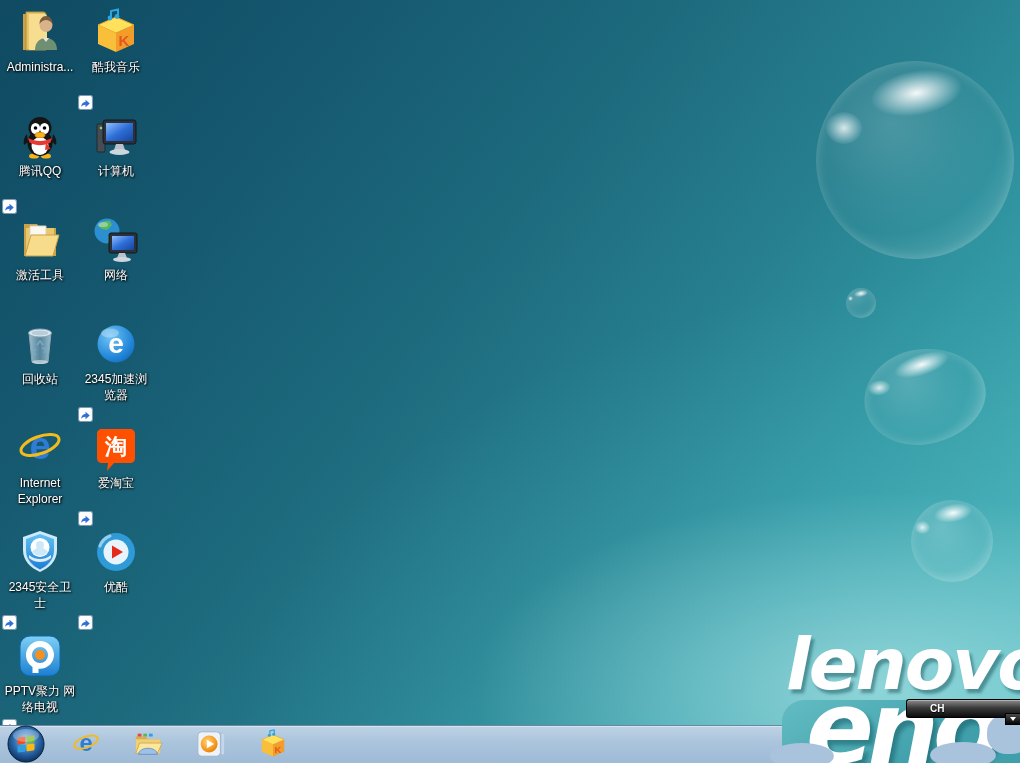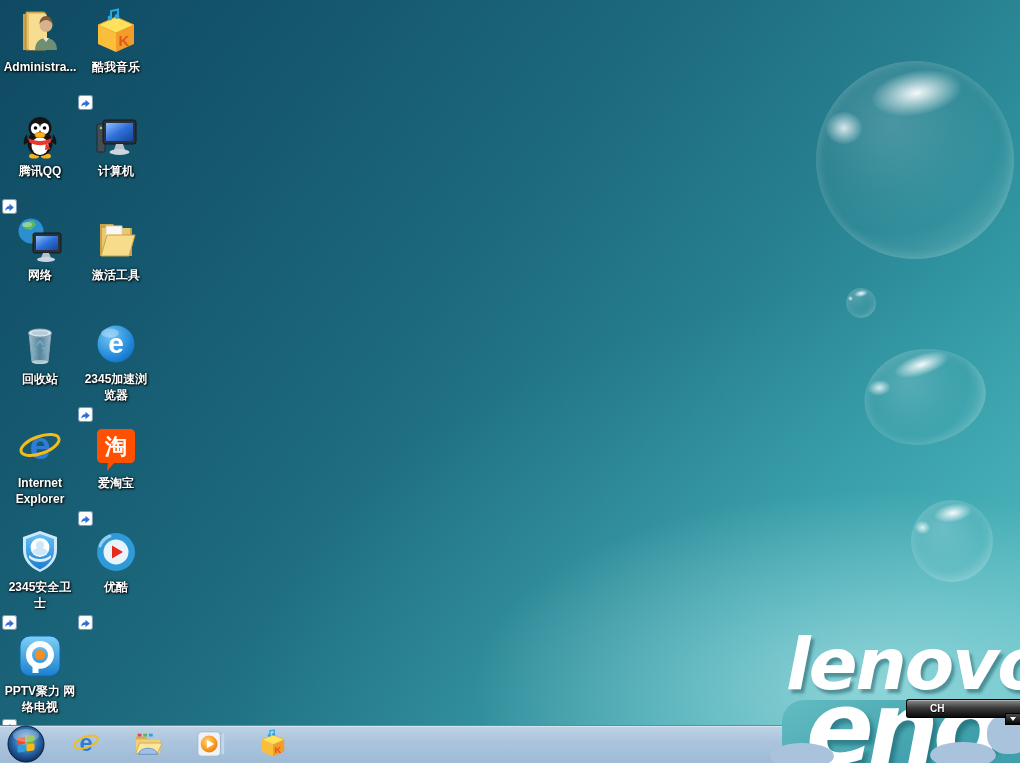--- a/index.html
+++ b/index.html
@@ -26,21 +26,21 @@
     text-shadow:3px 4px 3px rgba(10,70,80,.45);white-space:nowrap;}
   
   #icon-grid{position:absolute;left:2px;top:6px;display:grid;grid-template-columns:76px 76px;grid-auto-rows:104px;width:152px;z-index:2;}
   .tile{position:relative;width:76px;display:flex;flex-direction:column;align-items:center;cursor:default;}
   .ic{position:relative;width:48px;height:48px;margin-top:2px;}
   .ic>svg{width:100%;height:100%;display:block;}
   .shortcut{position:absolute;left:0;bottom:0;width:15px;height:15px;}
   .shortcut svg{width:100%;height:100%;display:block;}
   .lbl{margin-top:3px;font-size:12px;line-height:16px;color:#fff;text-align:center;
     text-shadow:1px 1px 2px #000, 0 0 3px rgba(0,0,0,.85);width:76px;}
-  .lbl span{display:block;font-weight:bold;}
+  .lbl span{display:block;}
   
   #taskbar{position:absolute;left:0;right:0;bottom:0;height:37px;z-index:5;
     background:linear-gradient(#bed2e4 0%,#aac4dd 45%,#9fbad5 100%);
     border-top:1px solid #6d87a0;box-shadow:inset 0 1px 0 #d6e3f0;}
   .tb-btn{position:absolute;top:3px;width:30px;height:30px;cursor:pointer;}
   .tb-btn svg{width:100%;height:100%;display:block;}
   #start-orb{position:absolute;left:7px;top:-1px;width:38px;height:38px;cursor:pointer;}
   #start-orb svg{width:100%;height:100%;display:block;}
   #tb-ie{left:71px;} #tb-exp{left:133px;} #tb-wmp{left:196px;} #tb-kuwo{left:258px;}
   
@@ -176,54 +176,54 @@
       </div>
       <div class="lbl">
           <span>计算机</span>
           <span></span>
         </div>
     </div>
 
     <div class="tile">
       <div class="ic">
         <svg viewBox="0 0 48 48">
+            <path d="M8 8h13l3 4h16v28H8z" fill="#caa24a"></path>
+            <path d="M10 12h28v26H10z" fill="#e9c76d"></path>
+            <path d="M14 10h16v26H14z" fill="#fbf8ef" stroke="#d8d2c0"></path>
+            <path d="M9 40l6-21h28l-6 21z" fill="#f6dc8b" stroke="#c9a145"></path>
+          </svg>
+      </div>
+      <div class="lbl">
+          <span>激活工具</span>
+          <span></span>
+        </div>
+    </div>
+
+    <div class="tile">
+      <div class="ic">
+        <svg viewBox="0 0 48 48">
             <defs>
               <linearGradient id="gscr2" x1="0" y1="0" x2="1" y2="1">
                 <stop offset="0" stop-color="#8fc0ff"></stop>
                 <stop offset=".5" stop-color="#2f6fd8"></stop>
                 <stop offset="1" stop-color="#16459c"></stop>
               </linearGradient>
             </defs>
             <circle cx="15" cy="15" r="12.5" fill="#2b8fd0"></circle>
             <path d="M6 10c3-4 8-6 12-5l2 4-5 5-5-1z" fill="#59b85e"></path>
             <path d="M16 20l6-2 2 5-4 4-4-2z" fill="#59b85e"></path>
             <ellipse cx="11" cy="8.5" rx="5" ry="2.6" fill="rgba(255,255,255,.35)"></ellipse>
             <rect x="17" y="17" width="28" height="20" rx="2" fill="#2b3138" stroke="#14181c"></rect>
             <rect x="20" y="20" width="22" height="14" fill="url(#gscr2)"></rect>
             <path d="M27 37h6l2 5H25z" fill="#b9c2cc"></path>
             <ellipse cx="30" cy="43.5" rx="9" ry="2.6" fill="#cdd5de"></ellipse>
           </svg>
       </div>
       <div class="lbl">
           <span>网络</span>
-          <span></span>
-        </div>
-    </div>
-
-    <div class="tile">
-      <div class="ic">
-        <svg viewBox="0 0 48 48">
-            <path d="M8 8h13l3 4h16v28H8z" fill="#caa24a"></path>
-            <path d="M10 12h28v26H10z" fill="#e9c76d"></path>
-            <path d="M14 10h16v26H14z" fill="#fbf8ef" stroke="#d8d2c0"></path>
-            <path d="M9 40l6-21h28l-6 21z" fill="#f6dc8b" stroke="#c9a145"></path>
-          </svg>
-      </div>
-      <div class="lbl">
-          <span>激活工具</span>
           <span></span>
         </div>
     </div>
 
     <div class="tile">
       <div class="ic">
         <svg viewBox="0 0 48 48">
             <defs>
               <linearGradient id="gbin" x1="0" x2="1">
                 <stop offset="0" stop-color="rgba(195,218,232,.8)"></stop>

